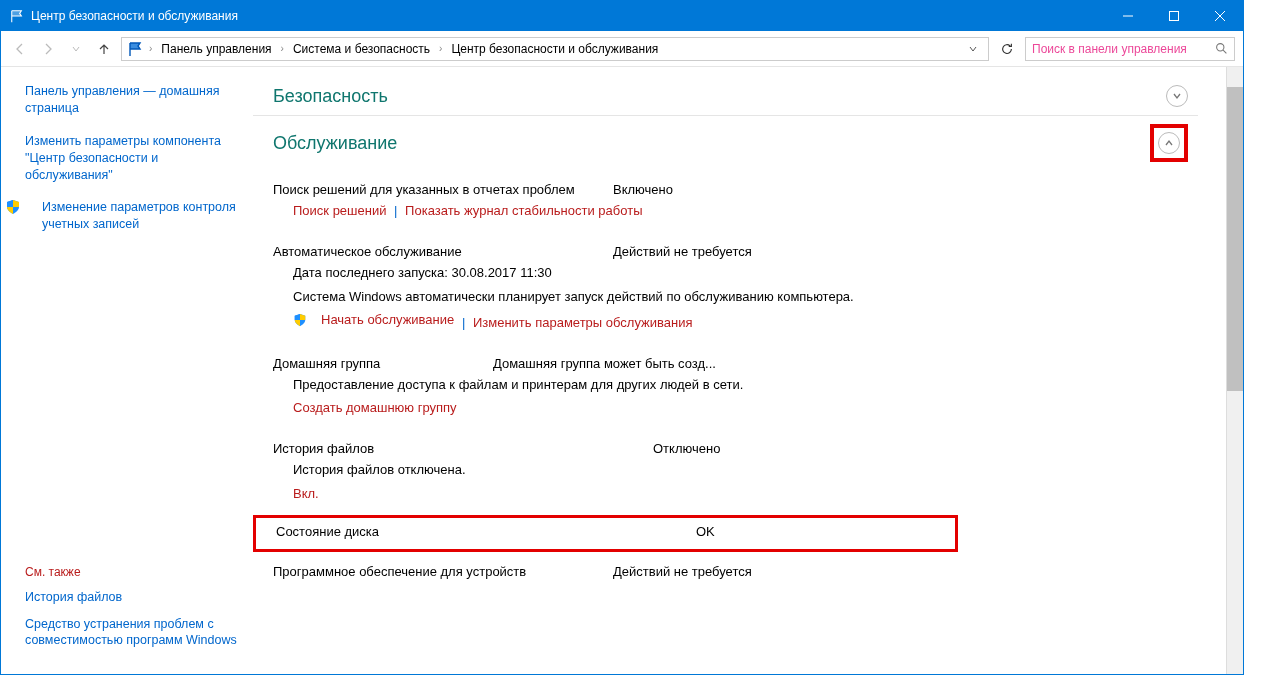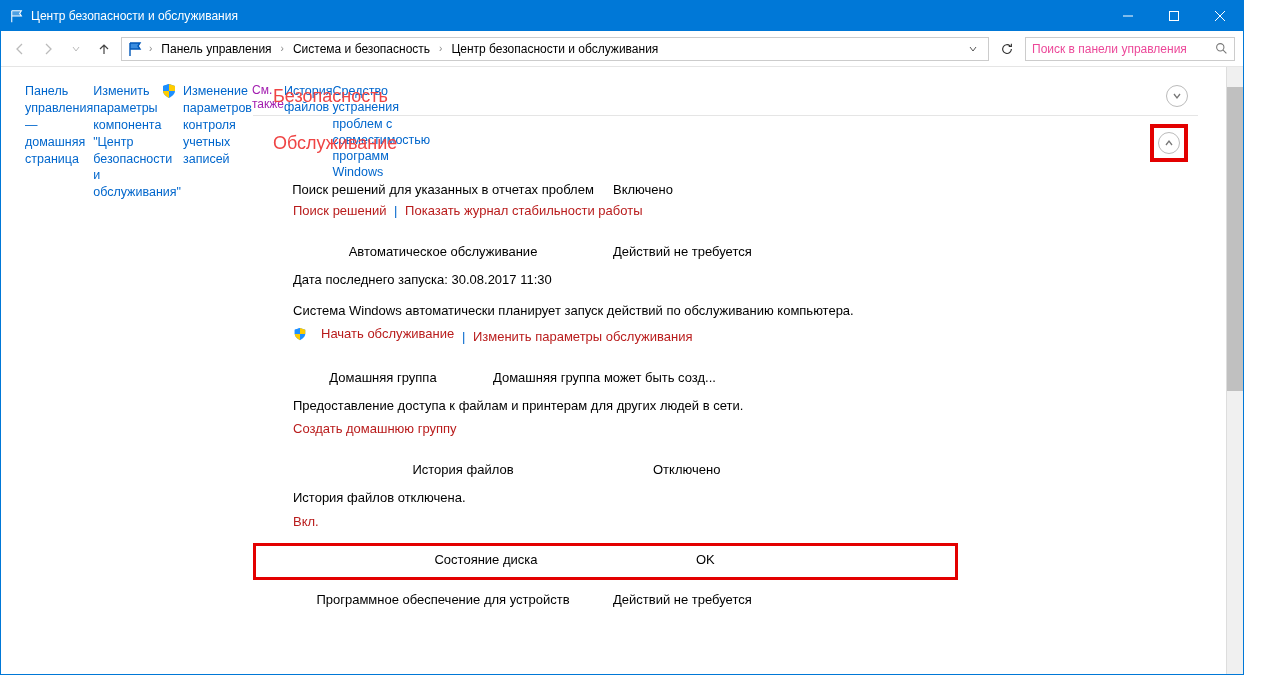--- a/index.html
+++ b/index.html
@@ -14,37 +14,37 @@
 .nav-btn { width: 22px; height: 22px; display:flex; align-items:center; justify-content:center; color:#666; cursor:pointer; }
 .nav-btn.disabled { color: #bbb; cursor:default; }
 .breadcrumb-flag { width:18px; height:18px; display:flex; align-items:center; justify-content:center;}
 .breadcrumb { flex: 1; height: 24px; border: 1px solid #ccc; display: flex; align-items: center; padding: 0 4px; gap: 2px; font-size: 12px; color:#000;}
 .bc-sep { color: #888; padding: 0 3px; font-size: 10px;}
 .bc-item { padding: 2px 4px; cursor:pointer; }
 .bc-drop { width:16px; text-align:center; color:#555; cursor:pointer;}
 .refresh-btn { width: 24px; height:24px; display:flex; align-items:center; justify-content:center; cursor:pointer; color:#333;}
 .search-box { width: 210px; height: 24px; border: 1px solid #ccc; display:flex; align-items:center; padding: 0 6px; color:#ec4899; font-size:12px; justify-content:space-between;}
 .body { flex: 1; display: flex; overflow: hidden; background:#fff;}
-.sidebar { width: 252px; padding: 16px 10px 16px 24px; font-size: 12.5px; display:flex; flex-direction:row;}
+.sidebar { width: 252px; padding: 16px 10px 16px 24px; font-size: 12.5px; display:flex; flex-direction:column;}
 .sidebar .spacer { flex:1; }
 .sidebar .nav-link { color: #0066cc; margin-bottom: 16px; line-height: 1.35; cursor:pointer; display:block;}
-.sidebar .nav-link.with-icon { display:flex; gap:6px; align-items:flex-start; margin-left:-20px;}
+.sidebar .nav-link.with-icon { display:flex; gap:21px; align-items:flex-start; margin-left:-20px;}
 .sidebar .shield-sm { width:16px; height:16px; flex-shrink:0;}
-.sidebar .see-also { color:#a21caf; font-size:12px; margin-bottom:10px;}
+.sidebar .see-also { color:#b91c1c; font-size:12px; margin-bottom:10px;}
 .sidebar .bottom-link { color:#0066cc; margin-bottom:10px; line-height:1.3; cursor:pointer;}
 .content { flex: 1; overflow-y: auto; padding: 10px 28px 10px 0; position:relative;}
 .section-header { display:flex; align-items:center; justify-content:space-between; padding: 8px 10px 8px 20px; border-bottom: 1px solid #e5e5e5; cursor:pointer;}
-.section-header .section-title { color: #ef4444; font-size: 18px; font-weight:400;}
+.section-header .section-title { color: #0f766e; font-size: 18px; font-weight:400;}
 .chev-btn { width:22px; height:22px; border:1px solid #bbb; border-radius:50%; display:flex; align-items:center; justify-content:center; color:#777; cursor:pointer;}
 .chev-highlight { border: 4px solid #e30000; padding: 4px; display:inline-flex;}
 .block { padding: 12px 10px 6px 20px; font-size: 13px;}
 .block-row { display:flex; margin-bottom:4px;}
-.block-label { width: 340px; text-align: center; }
+.block-label { width: 340px; }
 .block-status { }
-.block-sub { padding-left: 20px; margin-top:11px; line-height:1.5;}
+.block-sub { padding-left: 20px; margin-top:4px; line-height:1.5;}
 .block-links { padding-left: 20px; margin-top:6px; margin-bottom:8px;}
 .link { color:#b91c1c; cursor:pointer; }
 .link-sep { color:#0066cc; padding: 0 4px;}
 .link.with-shield { display:inline-flex; align-items:center; gap:14px;}
 .disk-highlight { border: 3px solid #e30000; padding: 6px 10px 6px 20px; margin-left: 0; margin-right: 240px;}
 .scrollbar { width: 17px; background:#f0f0f0; border-left:1px solid #ddd;}
 .scrollbar .thumb { background:#c0c0c0; width:100%; height:50%; margin-top:20px;}
 svg { display:block; }
 </style>
 </head>

